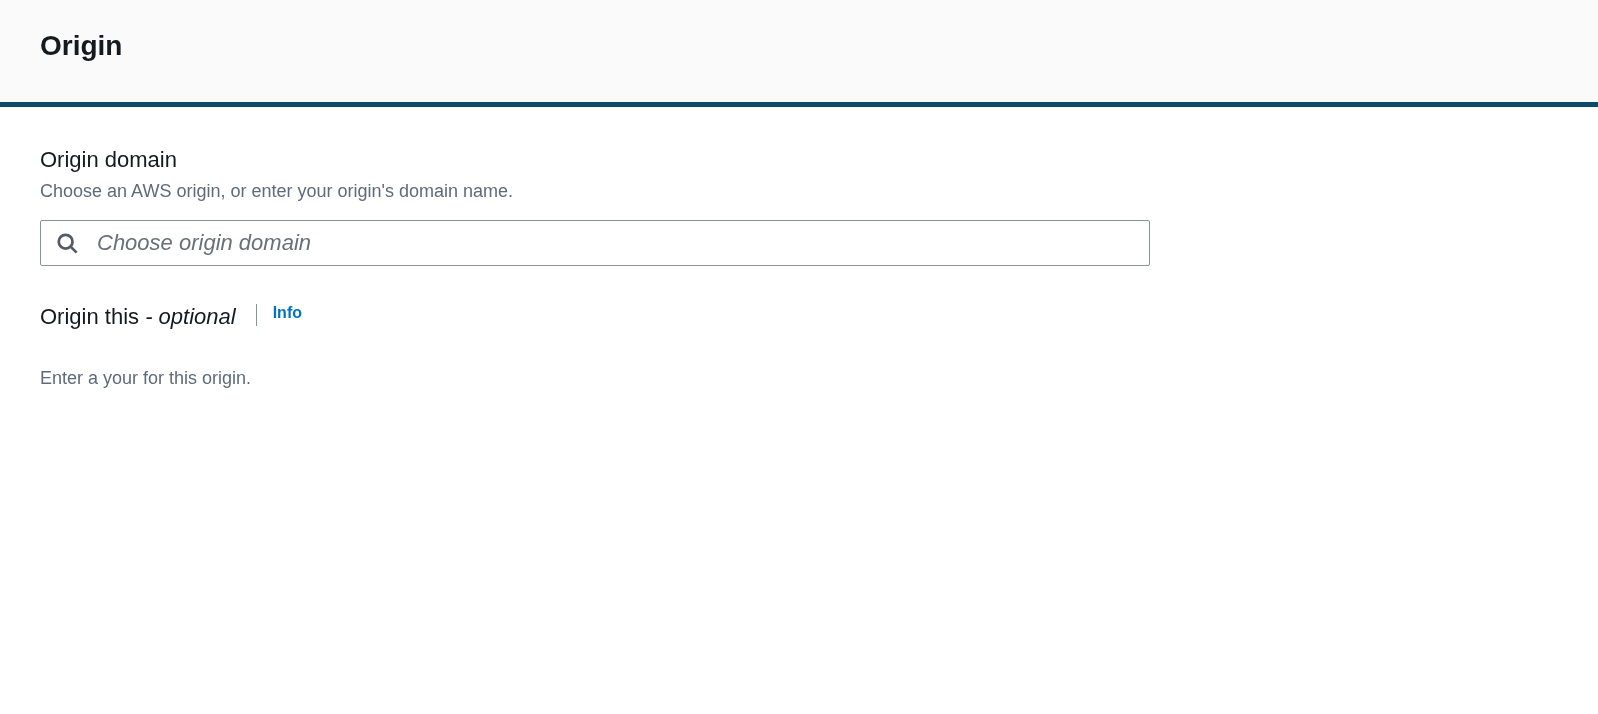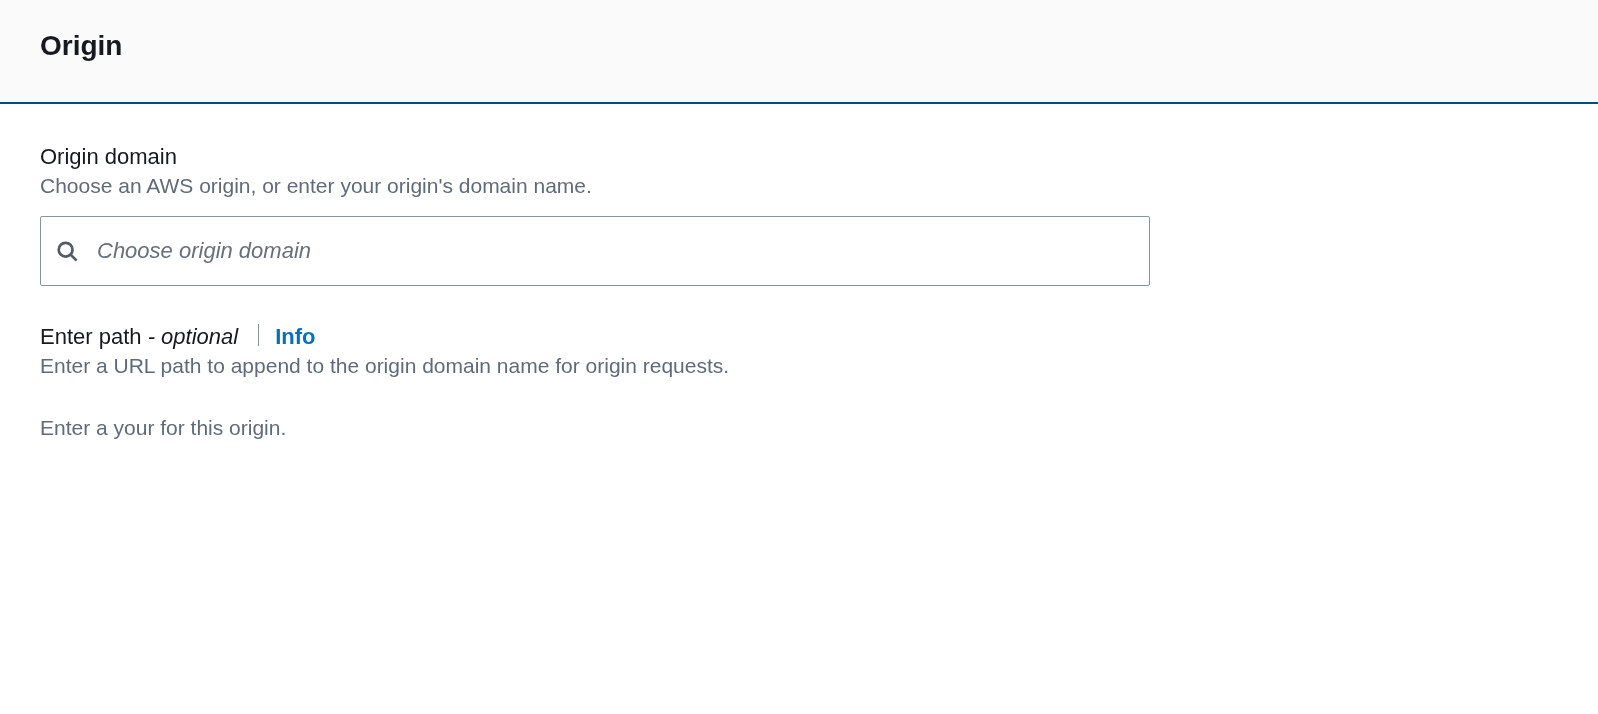--- a/index.html
+++ b/index.html
@@ -8,21 +8,21 @@
     padding: 0;
   }
   body {
     font-family: "Amazon Ember", "Helvetica Neue", Helvetica, Arial, sans-serif;
     font-size: 14px;
     color: #16191f;
     background: #ffffff;
   }
   .header-bar {
     background: #fafafa;
-    border-bottom: 2px solid #0c4a6e;
+    border-bottom: 5px solid #0c4a6e;
     padding: 30px 40px 40px 40px;
   }
   .header-bar h1 {
     font-size: 28px;
     font-weight: 700;
     color: #16191f;
   }
   .form-area {
     padding: 40px 40px 40px 40px;
     max-width: 1200px;
@@ -46,39 +46,39 @@
     font-weight: 400;
   }
   .info-divider {
     width: 1px;
     height: 22px;
     background: #879596;
     margin: 0 16px 0 20px;
   }
   .info-link {
     color: #0073bb;
-    font-size: 22px;
+    font-size: 16px;
     font-weight: 700;
     text-decoration: none;
     cursor: pointer;
   }
   .field-description {
-    font-size: 21px;
+    font-size: 18px;
     color: #5f6b7a;
     margin-bottom: 18px;
-    margin-top: 0;
+    margin-top: 8px;
   }
   .input-wrap {
     position: relative;
     width: 100%;
   }
   .text-input,
   .search-input {
     width: 100%;
-    height: 70px;
+    height: 46px;
     border: 1px solid #879596;
     border-radius: 2px;
     font-size: 22px;
     color: #16191f;
     background: #ffffff;
     padding: 0 16px;
     font-family: inherit;
   }
   .search-input {
     padding-left: 56px;
@@ -119,25 +119,24 @@
           <line x1="11" y1="11" x2="15" y2="15"></line>
         </svg>
       </span>
       <input type="text" class="search-input" placeholder="Choose origin domain" style="">
     </div>
   </div>
 
   <div class="field-group">
     <div class="field-label-row">
       <span class="field-label">
-        <span>Enter path</span><span class="optional-tag"> - optional</span>
+        <span>Origin this</span><span class="optional-tag"> - optional</span>
       </span>
       <span class="info-divider"></span>
       <a class="info-link">Info</a>
     </div>
-    <div class="field-description">Enter a URL path to append to the origin domain name for origin requests.</div>
   </div>
 
   <div class="field-group">
     <div class="field-description">Enter a your for this origin.</div>
   </div>
 
 </div>
 
 </body></html>

